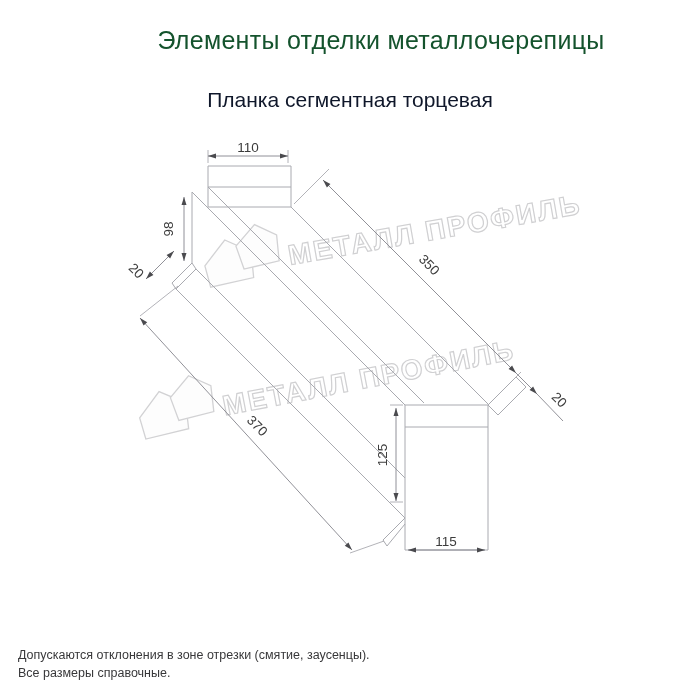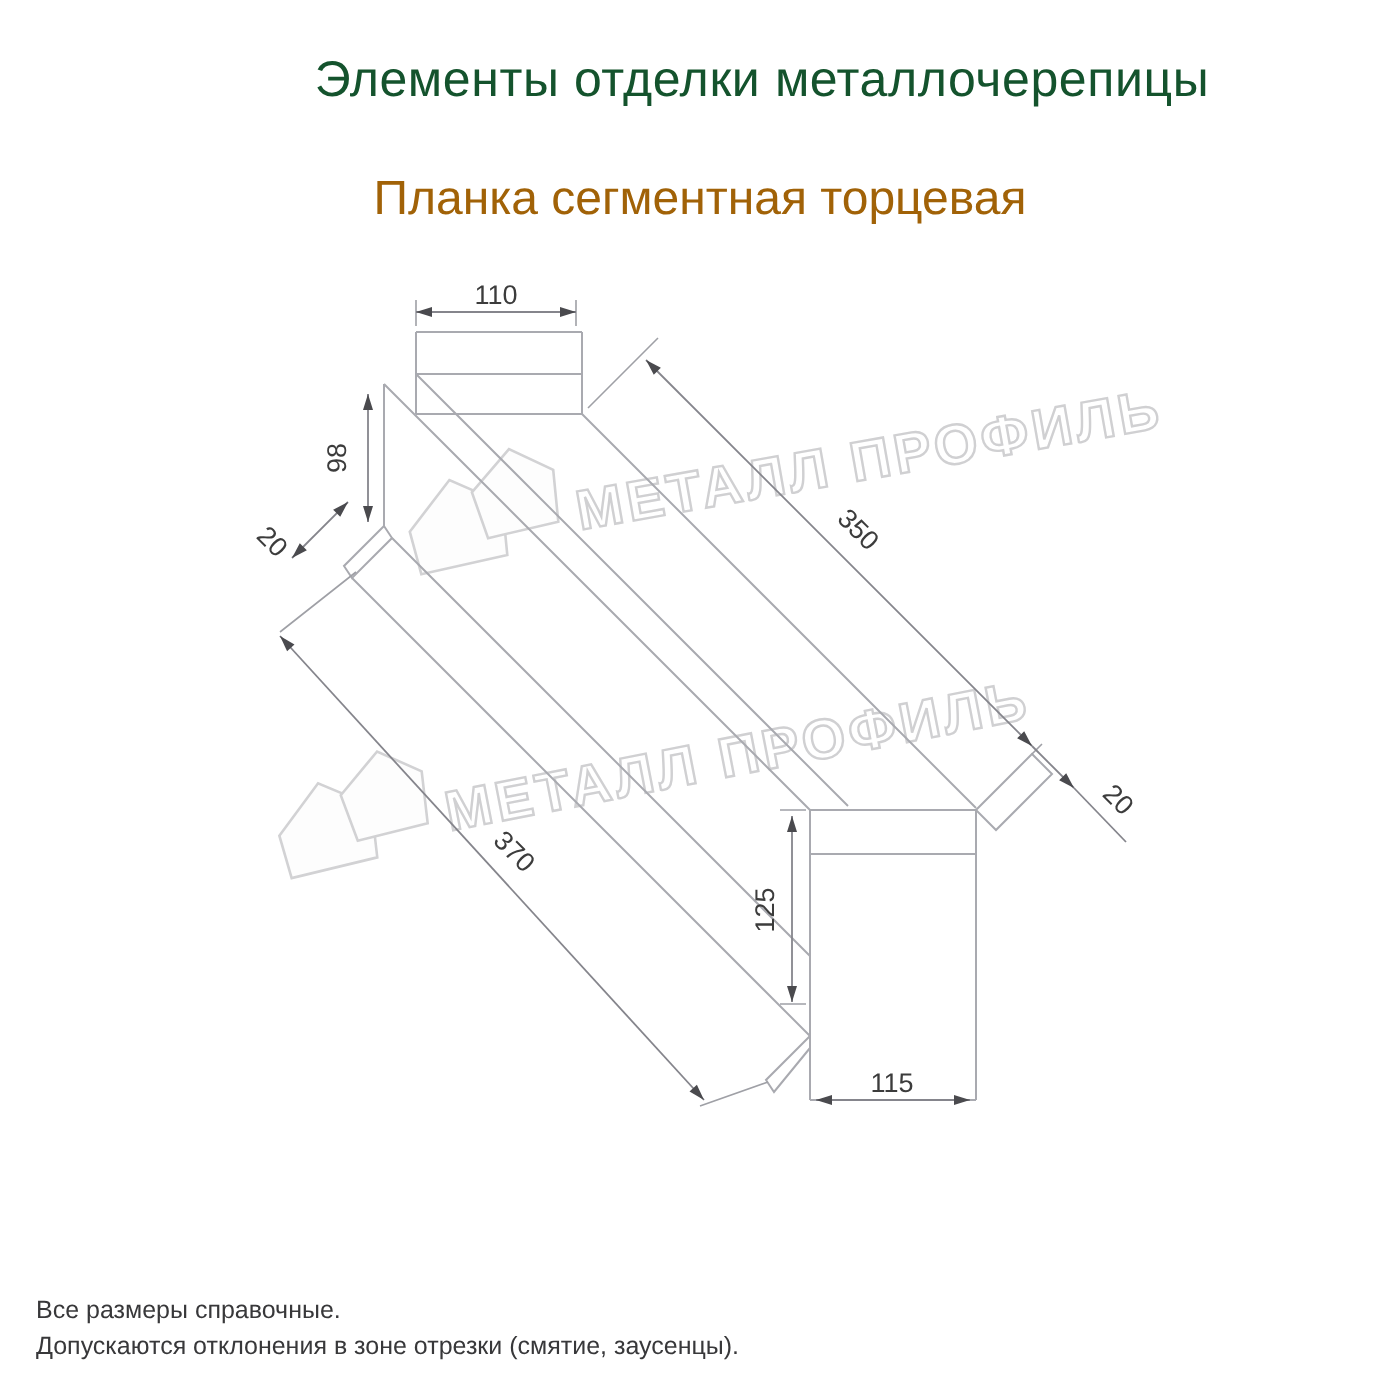--- a/index.html
+++ b/index.html
@@ -1,21 +1,21 @@
 <!DOCTYPE html>
 <html><head>
 <meta charset="utf-8">
 <style>
   html,body{margin:0;padding:0;background:#ffffff;}
   body{width:700px;height:700px;position:relative;overflow:hidden;
        font-family:"Liberation Sans","DejaVu Sans",sans-serif;}
   .page-title{position:absolute;top:26px;left:0;width:676px;text-align:center;
        font-size:25px;letter-spacing:.3px;color:#14532d;margin-left:43px;}
   .subtitle{position:absolute;top:90px;left:0;width:700px;text-align:center;
-       font-size:24px;line-height:19px;color:#a16207;}
+       font-size:21px;line-height:19px;color:#0f172a;}
   .drawing{position:absolute;top:0;left:0;}
   .obj{stroke:#a9aab0;stroke-width:1;fill:none;}
   .ext{stroke:#9fa0a6;stroke-width:.8;fill:none;}
   .dim{stroke:#85858c;stroke-width:.9;fill:none;}
   .dimtxt{fill:#3c3c3c;font-size:13.5px;font-family:"Liberation Sans","DejaVu Sans",sans-serif;}
   .wmtxt{fill:none;stroke:#d0d0d2;stroke-width:1.2;font-size:28px;font-weight:bold;
        letter-spacing:2px;font-family:"Liberation Sans","DejaVu Sans",sans-serif;}
   .wmshape{stroke:#d2d2d4;stroke-width:1.3;fill:#fdfdfd;}
   .footer{position:absolute;left:18px;top:646px;font-size:12.5px;line-height:18px;color:#38383a;}
 </style>
@@ -83,15 +83,15 @@
     <text class="dimtxt" text-anchor="middle" transform="translate(133,274) rotate(45)">20</text>
     <text class="dimtxt" text-anchor="middle" transform="translate(426,268) rotate(45)">350</text>
     <text class="dimtxt" text-anchor="middle" transform="translate(556,403) rotate(45)">20</text>
     <text class="dimtxt" text-anchor="middle" transform="translate(254,429) rotate(45)">370</text>
     <text class="dimtxt" text-anchor="middle" transform="translate(387,455) rotate(-90)">125</text>
     <text class="dimtxt" x="446" y="546" text-anchor="middle">115</text>
   </g>
 </svg>
 
 <div class="footer">
+  <div>Допускаются отклонения в зоне отрезки (смятие, заусенцы).</div>
   <div>Все размеры справочные.</div>
-  <div>Допускаются отклонения в зоне отрезки (смятие, заусенцы).</div>
 </div>
 
 </body></html>

